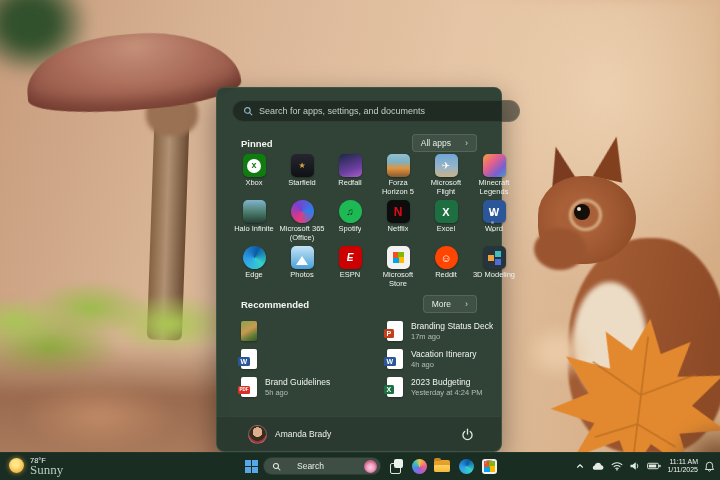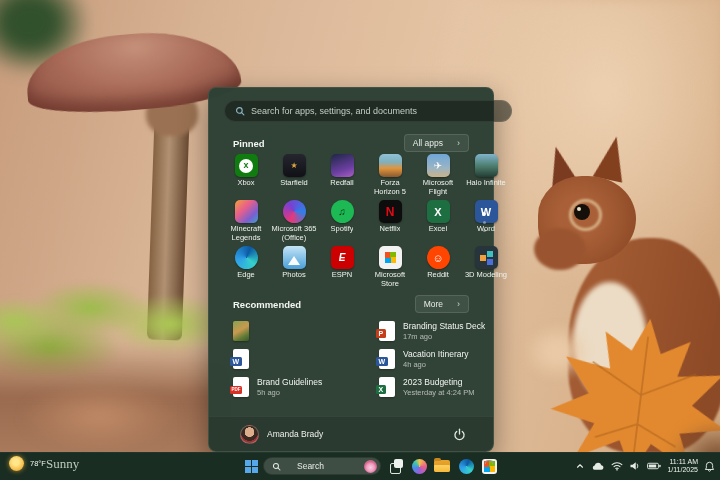--- a/index.html
+++ b/index.html
@@ -28,21 +28,21 @@
   .sq-muzzle{left:534px;top:228px;width:52px;height:42px;background:#9a5530;border-radius:50%;filter:blur(1.5px);}
   .sq-eyering{left:569px;top:199px;width:27px;height:26px;border:3px solid rgba(222,190,148,.85);border-radius:50%;filter:blur(1.2px);}
   .sq-eye{left:574px;top:204px;width:16px;height:16px;background:#150f0a;border-radius:50%;}
   .sq-eye::after{content:"";position:absolute;left:3px;top:3px;width:4px;height:4px;border-radius:50%;background:#e9dcc8;}
   .sq-chest{left:573px;top:282px;width:74px;height:118px;background:#ecdcc5;border-radius:50%;filter:blur(2.5px);}
   .leaf-pale{left:522px;top:322px;width:70px;height:60px;background:radial-gradient(ellipse,#e9c9a6 20%,rgba(233,201,166,0) 70%);filter:blur(3px);}
   .leaf{left:550px;top:316px;width:182px;height:158px;transform:rotate(7deg);filter:blur(.4px);}
   .wp-br-dark{left:668px;top:420px;width:100px;height:80px;background:radial-gradient(ellipse,#7c5030 10%,rgba(124,80,48,0) 70%);filter:blur(7px);}
 
   
-  .start-menu{position:absolute;left:208px;top:87px;width:286px;height:365px;background:rgba(46,65,53,.985);border:1px solid rgba(255,255,255,.08);border-radius:8px;box-shadow:0 10px 28px rgba(0,0,0,.4);box-sizing:border-box;color:#fff;}
+  .start-menu{position:absolute;left:216px;top:87px;width:286px;height:365px;background:rgba(46,65,53,.985);border:1px solid rgba(255,255,255,.08);border-radius:8px;box-shadow:0 10px 28px rgba(0,0,0,.4);box-sizing:border-box;color:#fff;}
   .sm-search{position:absolute;left:15px;top:12px;width:288px;height:22px;background:rgba(18,26,20,.55);border:1px solid rgba(255,255,255,.08);border-radius:11px;display:flex;align-items:center;gap:6px;padding:0 10px;box-sizing:border-box;}
   .sm-search svg{width:10px;height:10px;color:#8fb6c4;flex:none;}
   .sm-search input{background:transparent;border:none;outline:none;color:#d8e0d8;font-size:9px;width:100%;padding:0;font-family:inherit;}
   .sm-search input::placeholder{color:#c3cdc4;}
 
   .sec-head{position:absolute;left:24px;right:24px;display:flex;align-items:center;justify-content:space-between;}
   .sec-head.pinned{top:46px;}
   .sec-head.recommended{top:207px;}
   .sec-label{font-size:9.5px;font-weight:700;color:#f2f5f2;}
   .pill-btn{display:flex;align-items:center;gap:14px;background:rgba(255,255,255,.07);border:1px solid rgba(255,255,255,.12);border-radius:4px;font-size:8.5px;color:#e8ede8;padding:3px 8px;cursor:pointer;}
@@ -104,21 +104,21 @@
   .sm-footer{position:absolute;left:0;right:0;bottom:0;height:34px;background:rgba(0,0,0,.12);border-top:1px solid rgba(255,255,255,.05);border-radius:0 0 8px 8px;display:flex;align-items:center;}
   .avatar{width:19px;height:19px;border-radius:50%;margin-left:31px;background:radial-gradient(circle at 50% 36%,#dcae8c 0%,#dcae8c 34%,#3a2a22 36%,#3a2a22 62%,#9a3434 64%);border:1px solid rgba(255,255,255,.25);box-sizing:border-box;cursor:pointer;}
   .user-name{font-size:8.5px;color:#eef2ee;margin-left:8px;flex:1;}
   .power-btn{width:24px;height:24px;margin-right:22px;display:flex;align-items:center;justify-content:center;color:#dfe8df;cursor:pointer;border-radius:4px;}
   .power-btn svg{width:13px;height:13px;}
 
   
   .taskbar{position:absolute;left:0;top:452px;width:720px;height:28px;background:#1a2d22;border-top:1px solid rgba(255,255,255,.04);box-sizing:border-box;}
   .weather{position:absolute;left:9px;top:3px;display:flex;align-items:center;gap:6px;cursor:pointer;}
   .sun{width:15px;height:15px;border-radius:50%;background:radial-gradient(circle at 45% 40%,#ffe68a 25%,#f2b23a 75%);box-shadow:0 0 5px rgba(242,178,58,.7);}
-  .weather-text{display:flex;flex-direction:row;}
+  .weather-text{display:flex;flex-direction:column;}
   .w-temp{font-size:7.5px;color:#f2f5f2;line-height:9px;}
   .w-cond{font-size:13px;color:#bccabe;line-height:9px;font-family:Liberation Serif, serif;}
 
   .tb-item{position:absolute;top:456px;width:20px;height:20px;display:flex;align-items:center;justify-content:center;cursor:pointer;border-radius:4px;}
   .tb-win{left:241px;}
   .win-logo{width:13px;height:13px;background:#57a8e8;position:relative;}
   .win-logo::before{content:"";position:absolute;left:6px;top:0;width:1.5px;height:13px;background:#1a2d22;}
   .win-logo::after{content:"";position:absolute;top:6px;left:0;height:1.5px;width:13px;background:#1a2d22;}
   .tb-search{position:absolute;left:263px;top:457px;width:118px;height:18px;border-radius:9px;background:rgba(255,255,255,.16);border:1px solid rgba(0,0,0,.25);display:flex;align-items:center;gap:16px;padding:0 3px 0 8px;box-sizing:border-box;cursor:pointer;}
   .tb-search svg{width:9px;height:9px;color:#e4e9e4;flex:none;}
@@ -224,30 +224,30 @@
           </div>
           <div class="tlabel">Forza Horizon 5</div>
         </div>
       <div class="tile">
           <div class="ic ic-msfs">
             <span class="glyph">✈</span>
           </div>
           <div class="tlabel">Microsoft Flight Simulator</div>
         </div>
       <div class="tile">
+          <div class="ic ic-minecraft">
+            <span class="glyph"></span>
+          </div>
+          <div class="tlabel">Minecraft Legends</div>
+        </div>
+      <div class="tile">
           <div class="ic ic-halo">
             <span class="glyph"></span>
           </div>
           <div class="tlabel">Halo Infinite</div>
-        </div>
-      <div class="tile">
-          <div class="ic ic-minecraft">
-            <span class="glyph"></span>
-          </div>
-          <div class="tlabel">Minecraft Legends</div>
         </div>
       <div class="tile">
           <div class="ic ic-m365">
             <span class="glyph"></span>
           </div>
           <div class="tlabel">Microsoft 365 (Office)</div>
         </div>
       <div class="tile">
           <div class="ic ic-spotify">
             <span class="glyph">♫</span>

